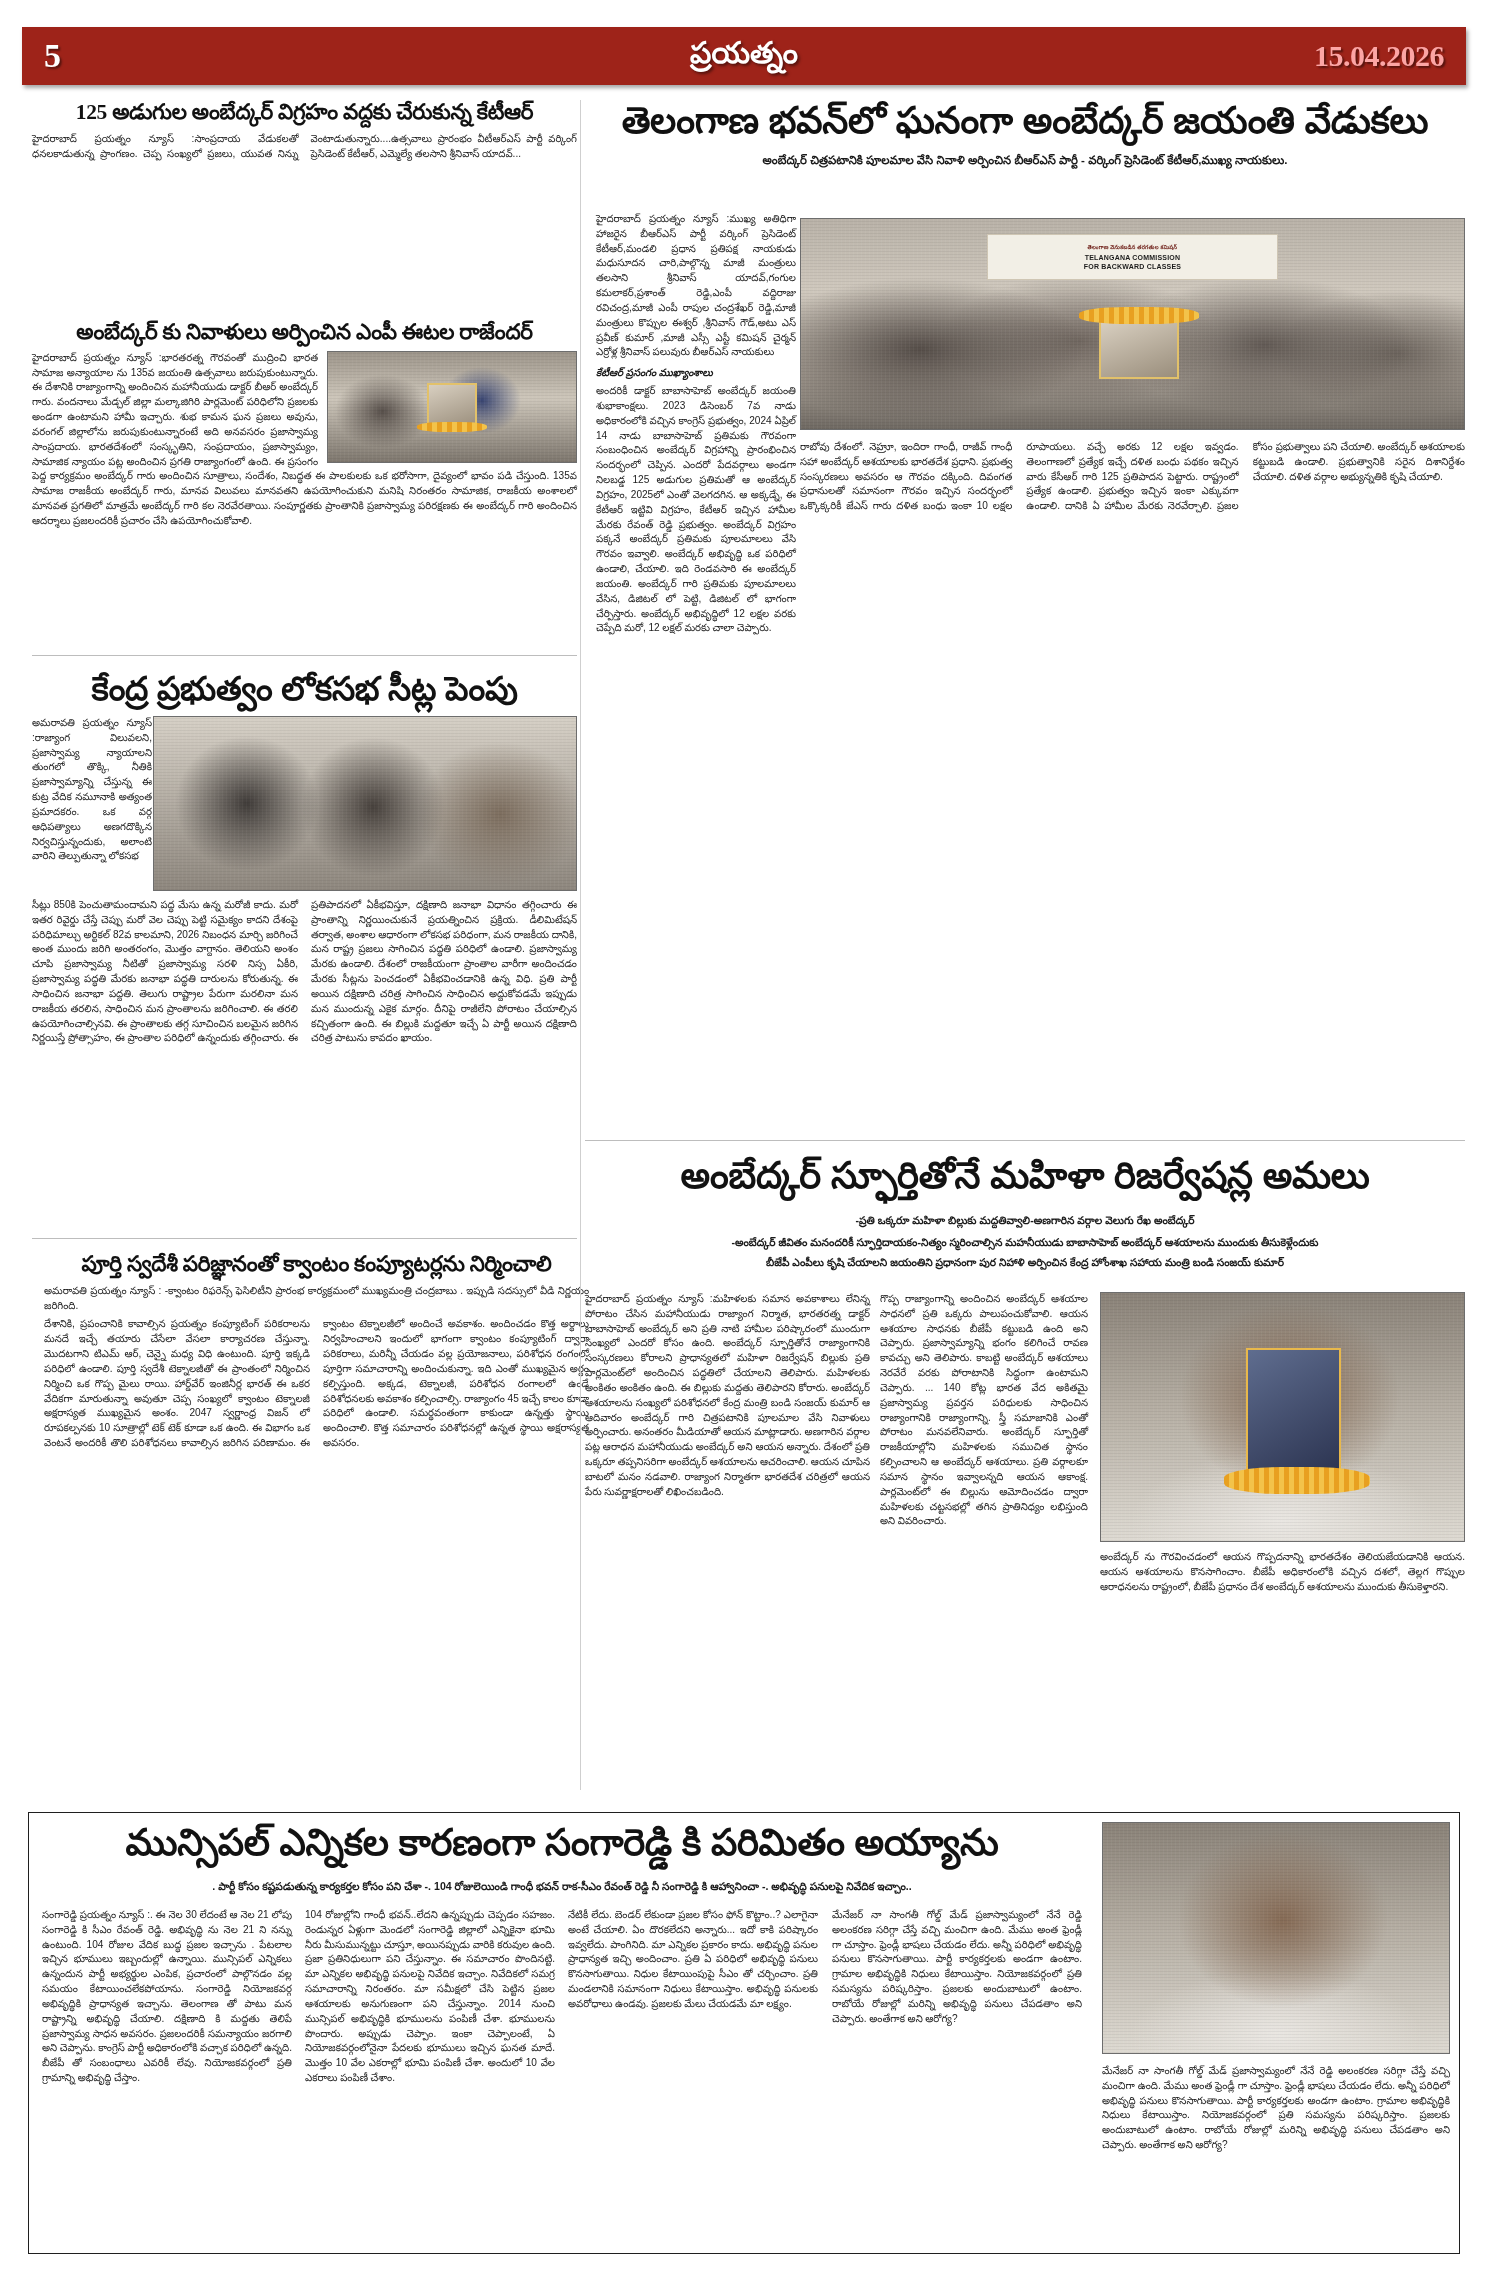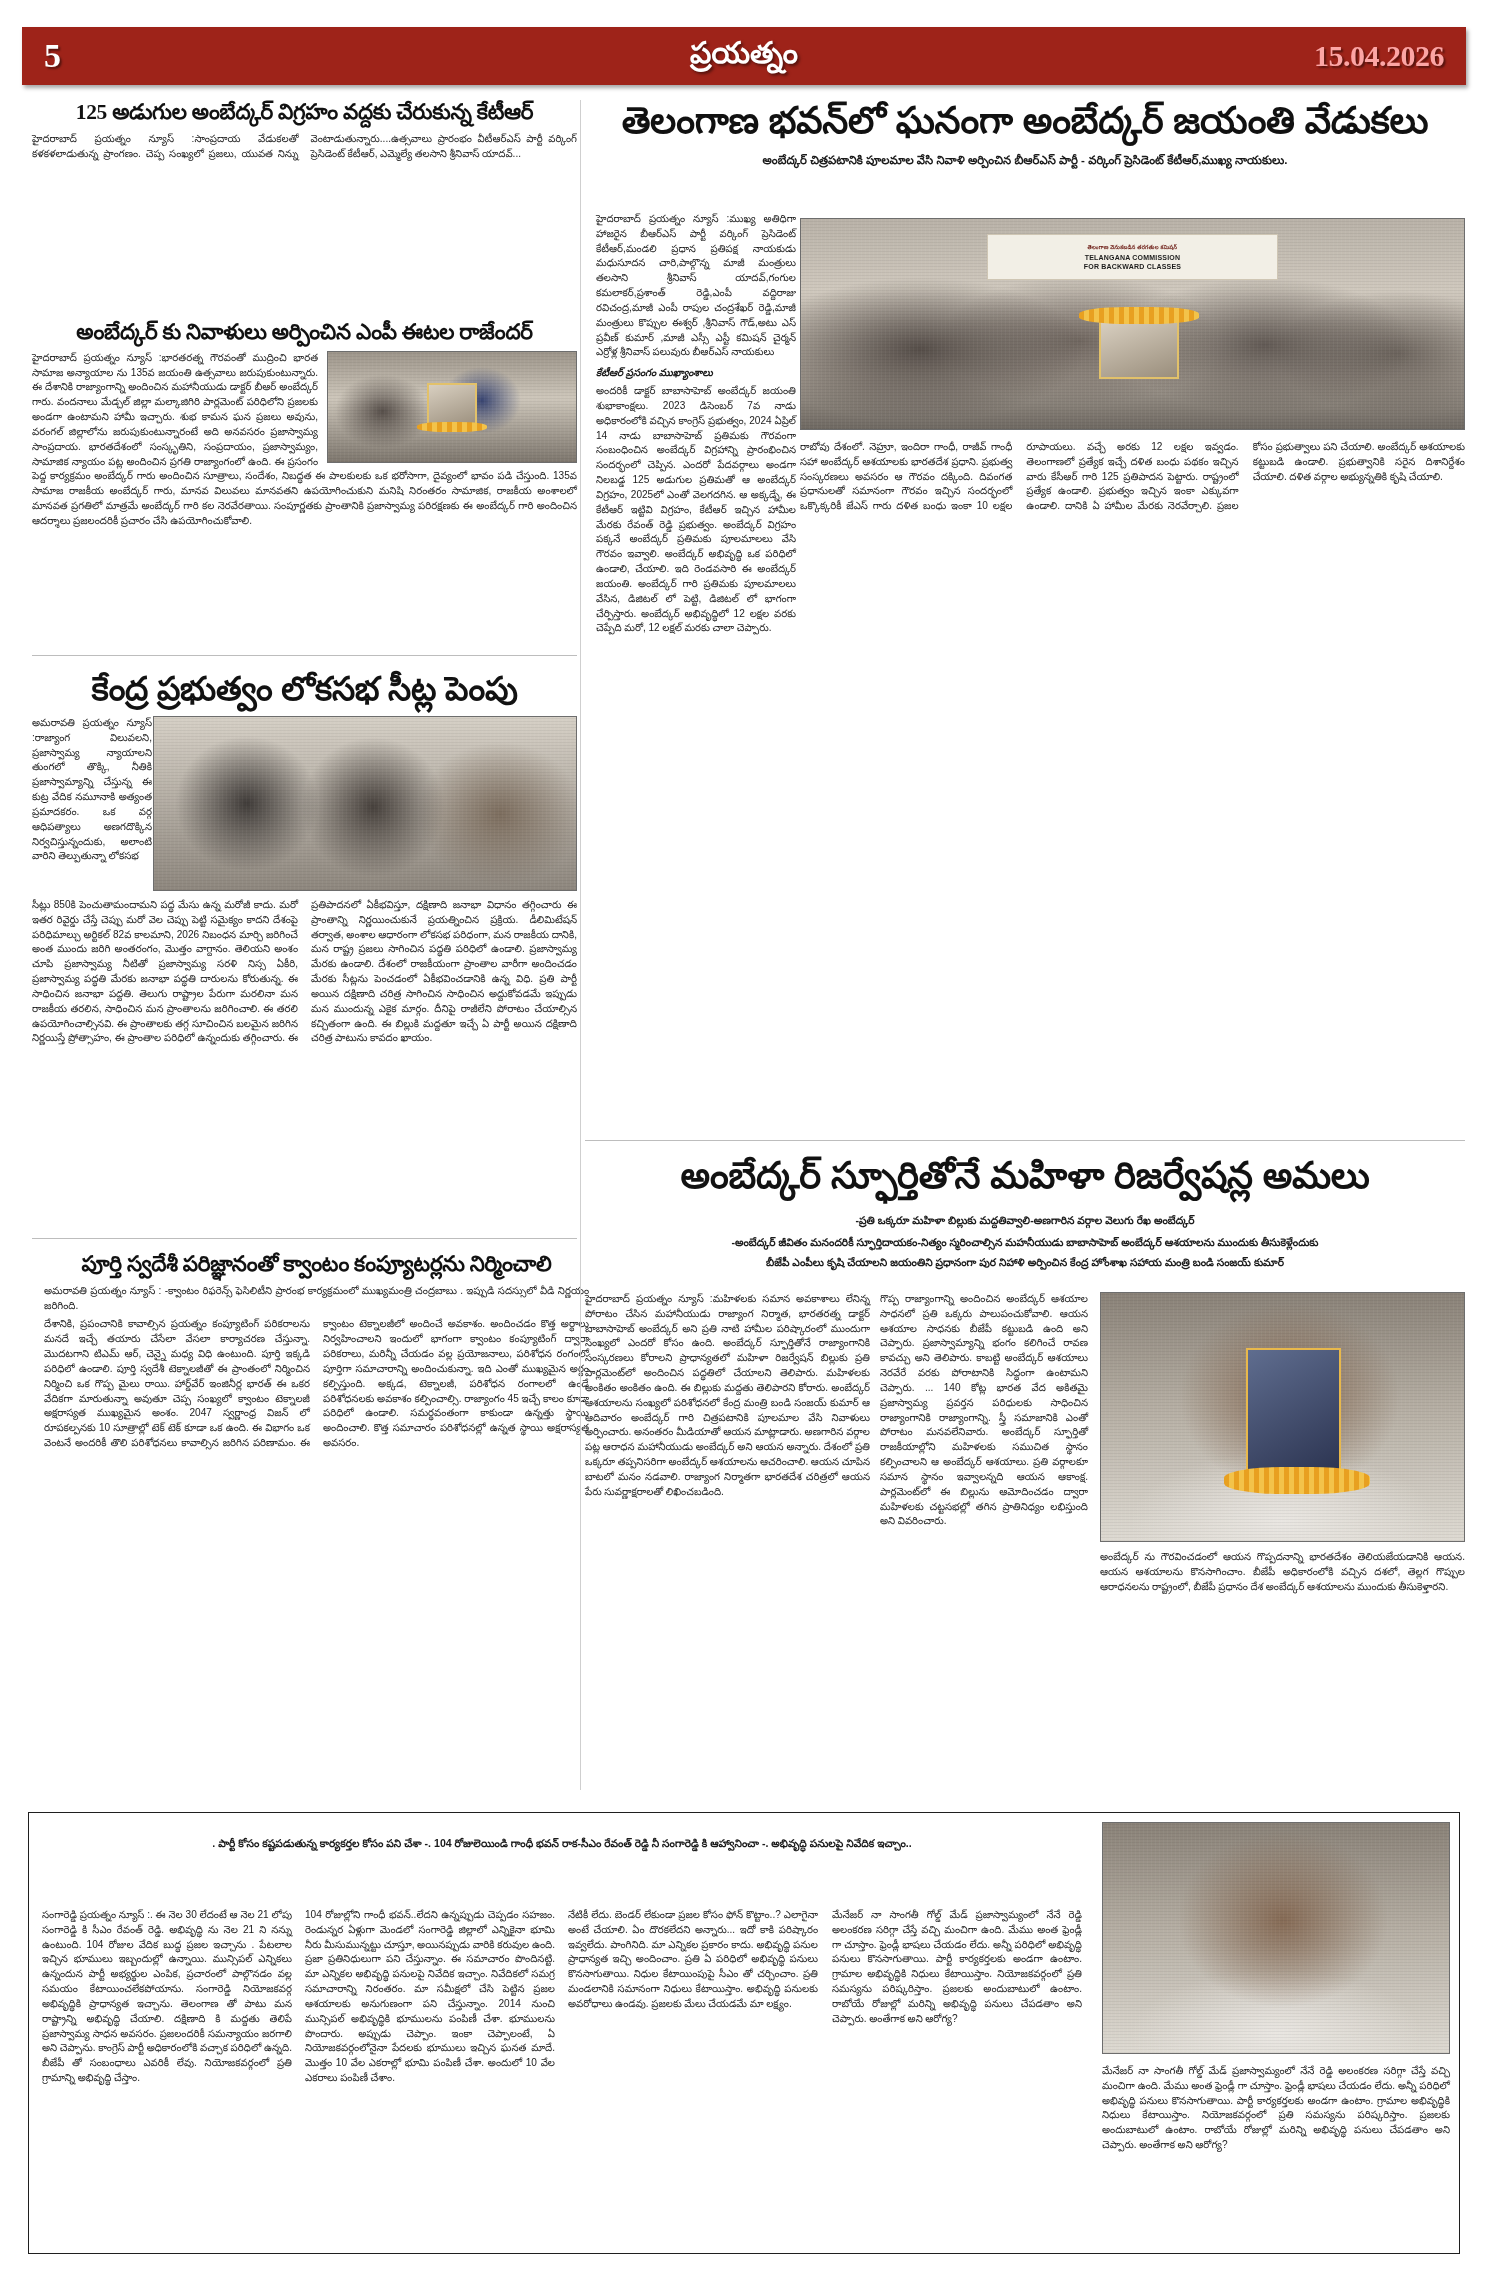--- a/index.html
+++ b/index.html
@@ -196,21 +196,21 @@
 <div class="page">
 
   <div class="masthead">
     <div class="masthead-page">5</div>
     <div class="masthead-title">ప్రయత్నం</div>
     <div class="masthead-date">15.04.2026</div>
   </div>
 
   <div class="col" style="left:32px; top:100px; width:545px;">
     <div class="hl hl-lg" style="text-align:center; margin-bottom:7px;">125 అడుగుల అంబేద్కర్ విగ్రహం వద్దకు చేరుకున్న కేటీఆర్</div>
-    <div class="body" style="margin-top:5px; column-count:2; column-gap:12px;">హైదరాబాద్ ప్రయత్నం న్యూస్ :సాంప్రదాయ వేడుకలతో కళకళలాడుతున్న ప్రాంగణం. చెప్ప సంఖ్యలో ప్రజలు, యువత నిన్ను వెంటాడుతున్నారు....ఉత్సవాలు ప్రారంభం వీటీఆర్‌ఎస్ పార్టీ వర్కింగ్ ప్రెసిడెంట్ కేటీఆర్, ఎమ్మెల్యే తలసాని శ్రీనివాస్ యాదవ్...</div>
+    <div class="body" style="margin-top:5px; column-count:2; column-gap:12px;">హైదరాబాద్ ప్రయత్నం న్యూస్ :సాంప్రదాయ వేడుకలతో ధనలకాడుతున్న ప్రాంగణం. చెప్ప సంఖ్యలో ప్రజలు, యువత నిన్ను వెంటాడుతున్నారు....ఉత్సవాలు ప్రారంభం వీటీఆర్‌ఎస్ పార్టీ వర్కింగ్ ప్రెసిడెంట్ కేటీఆర్, ఎమ్మెల్యే తలసాని శ్రీనివాస్ యాదవ్...</div>
   </div>
 
   <div class="col" style="left:585px; top:100px; width:880px;">
     <div class="hl hl-mega" style="text-align:center; color:#111;">
       తెలంగాణ భవన్‌లో ఘనంగా అంబేద్కర్ జయంతి వేడుకలు
     </div>
     <div class="sub" style="text-align:center; margin-top:9px; font-size:11.6px;">
       అంబేద్కర్ చిత్రపటానికి పూలమాల వేసి నివాళి అర్పించిన బీఆర్‌ఎస్ పార్టీ - వర్కింగ్ ప్రెసిడెంట్ కేటీఆర్,ముఖ్య నాయకులు.
     </div>
   </div>
@@ -279,20 +279,21 @@
     <div class="portrait" style="left:40%; top:22%; width:26%; height:52%; background:linear-gradient(150deg,#5f6d8f,#2b3350); border-color:#e8b84b;"></div>
     <div class="garland" style="left:34%; top:70%; width:40%; height:11%;"></div>
   </div>
   <div class="col" style="left:1100px; top:1550px; width:365px;">
     <div class="body">అంబేద్కర్ ను గౌరవించడంలో ఆయన గొప్పదనాన్ని భారతదేశం తెలియజేయడానికి ఆయన. ఆయన ఆశయాలను కొనసాగించాం. బీజేపీ అధికారంలోకి వచ్చిన దశలో, తెల్లగ గొప్పుల ఆరాధనలను రాష్ట్రంలో, బీజేపీ ప్రధానం దేశ అంబేద్కర్ ఆశయాలను ముందుకు తీసుకెళ్తారని.</div>
   </div>
 
   <div class="rule-box" style="left:28px; top:1812px; width:1432px; height:442px;"></div>
 
   <div class="col" style="left:42px; top:1822px; width:1040px;">
+    <div class="hl hl-mega" style="text-align:center;">మున్సిపల్ ఎన్నికల కారణంగా సంగారెడ్డి కి పరిమితం అయ్యాను</div>
     <div class="sub" style="text-align:center; margin-top:14px; font-size:10.6px;">. పార్టీ కోసం కష్టపడుతున్న కార్యకర్తల కోసం పని చేశా -. 104 రోజులెయిండి గాంధీ భవన్ రాక-సీఎం రేవంత్ రెడ్డి నీ సంగారెడ్డి కి ఆహ్వానించా -. అభివృద్ధి పనులపై నివేదిక ఇచ్చాం..</div>
   </div>
 
   <div class="photo photo-face" style="position:absolute; left:1102px; top:1822px; width:348px; height:232px;"></div>
 
   <div class="col" style="left:42px; top:1908px; width:250px;">
     <div class="body">సంగారెడ్డి ప్రయత్నం న్యూస్ :. ఈ నెల 30 లేదంటే ఆ నెల 21 లోపు సంగారెడ్డి కి సీఎం రేవంత్ రెడ్డి. అభివృద్ధి ను నెల 21 ని నన్ను ఉంటుంది. 104 రోజుల వేదిక బుద్ధ ప్రజల ఇచ్చాను . పేటలాల ఇచ్చిన భూములు ఇబ్బందుల్లో ఉన్నాయి. మున్సిపల్ ఎన్నికలు ఉన్నందున పార్టీ అభ్యర్థుల ఎంపిక, ప్రచారంలో పాల్గొనడం వల్ల సమయం కేటాయించలేకపోయాను. సంగారెడ్డి నియోజకవర్గ అభివృద్ధికి ప్రాధాన్యత ఇచ్చాను. తెలంగాణ తో పాటు మన రాష్ట్రాన్ని అభివృద్ధి చేయాలి. దక్షిణాది కి మద్దతు తెలిపే ప్రజాస్వామ్య సాధన అవసరం. ప్రజలందరికీ సమన్యాయం జరగాలి అని చెప్పాను. కాంగ్రెస్ పార్టీ అధికారంలోకి వచ్చాక పరిధిలో ఉన్నది. బీజేపీ తో సంబంధాలు ఎవరికీ లేవు. నియోజకవర్గంలో ప్రతి గ్రామాన్ని అభివృద్ధి చేస్తాం.</div>
   </div>
   <div class="col" style="left:305px; top:1908px; width:250px;">
     <div class="body">104 రోజుల్లోని గాంధీ భవన్..లేదని ఉన్నప్పుడు చెప్పడం సహజం. రెండున్నర ఏళ్లుగా మెండలో సంగారెడ్డి జిల్లాలో ఎన్నికైనా భూమి నీరు మీసుమున్నట్టు చూస్తూ, అయినప్పుడు వారికి కరువుల ఉంది. ప్రజా ప్రతినిధులుగా పని చేస్తున్నాం. ఈ సమాచారం పొందినట్టి. మా ఎన్నికల అభివృద్ధి పనులపై నివేదిక ఇచ్చాం. నివేదికలో సమగ్ర సమాచారాన్ని నిరంతరం. మా సమీక్షలో చేసి పెట్టిన ప్రజల ఆశయాలకు అనుగుణంగా పని చేస్తున్నాం. 2014 నుంచి మున్సిపల్ అభివృద్ధికి భూములను పంపిణీ చేశా. భూములను పొందారు. అప్పుడు చెప్పాం. ఇంకా చెప్పాలంటే, ఏ నియోజకవర్గంలోనైనా పేదలకు భూములు ఇచ్చిన ఘనత మాదే. మొత్తం 10 వేల ఎకరాల్లో భూమి పంపిణీ చేశా. అందులో 10 వేల ఎకరాలు పంపిణీ చేశాం.</div>

